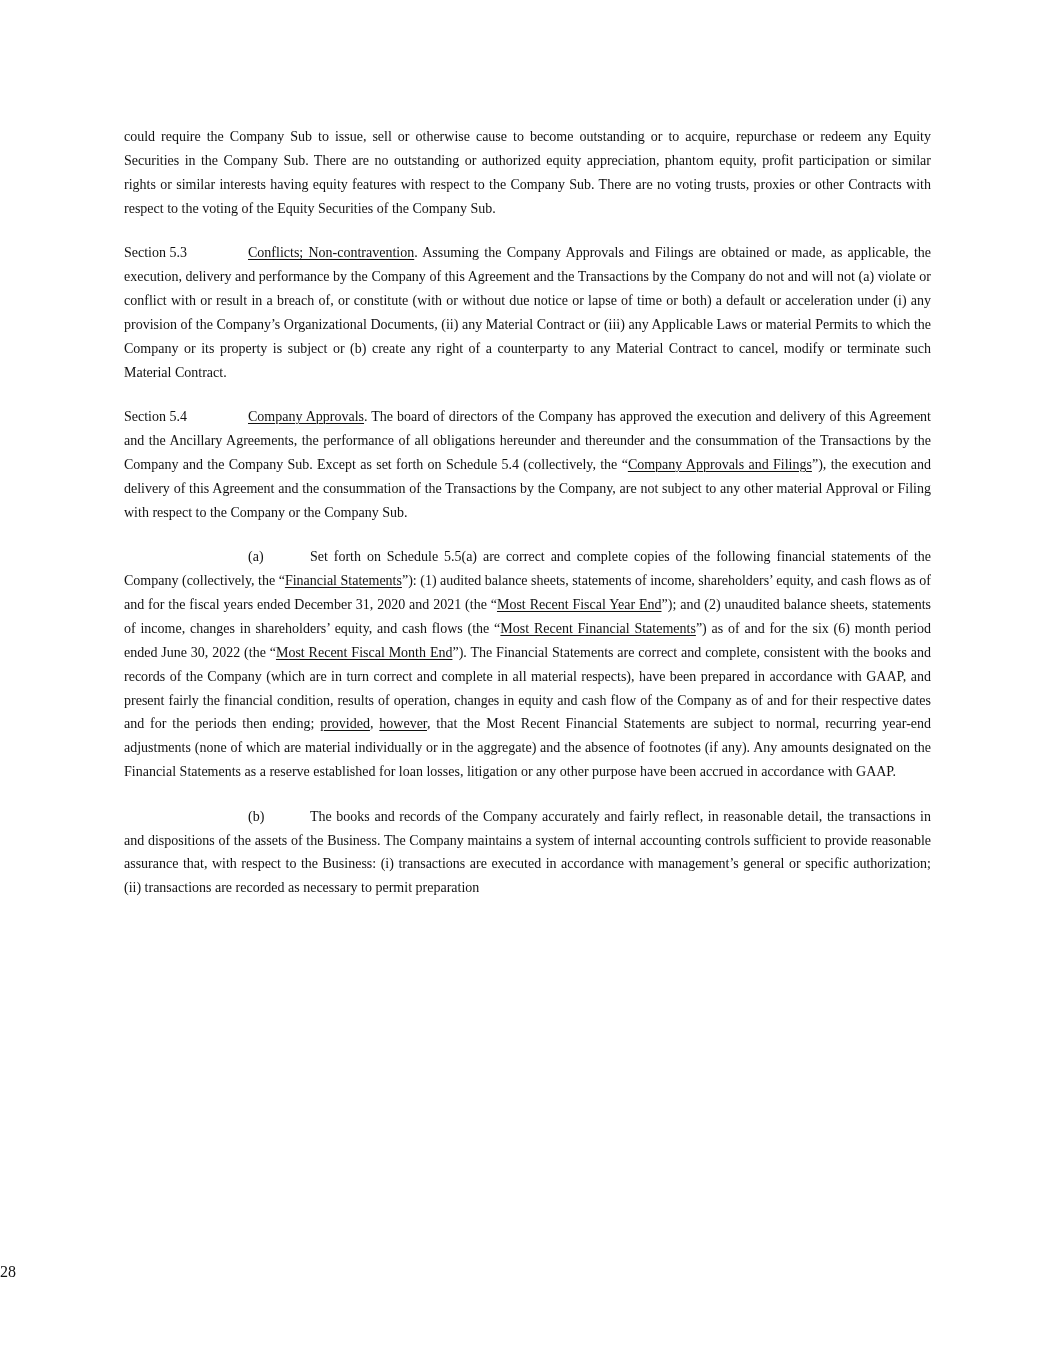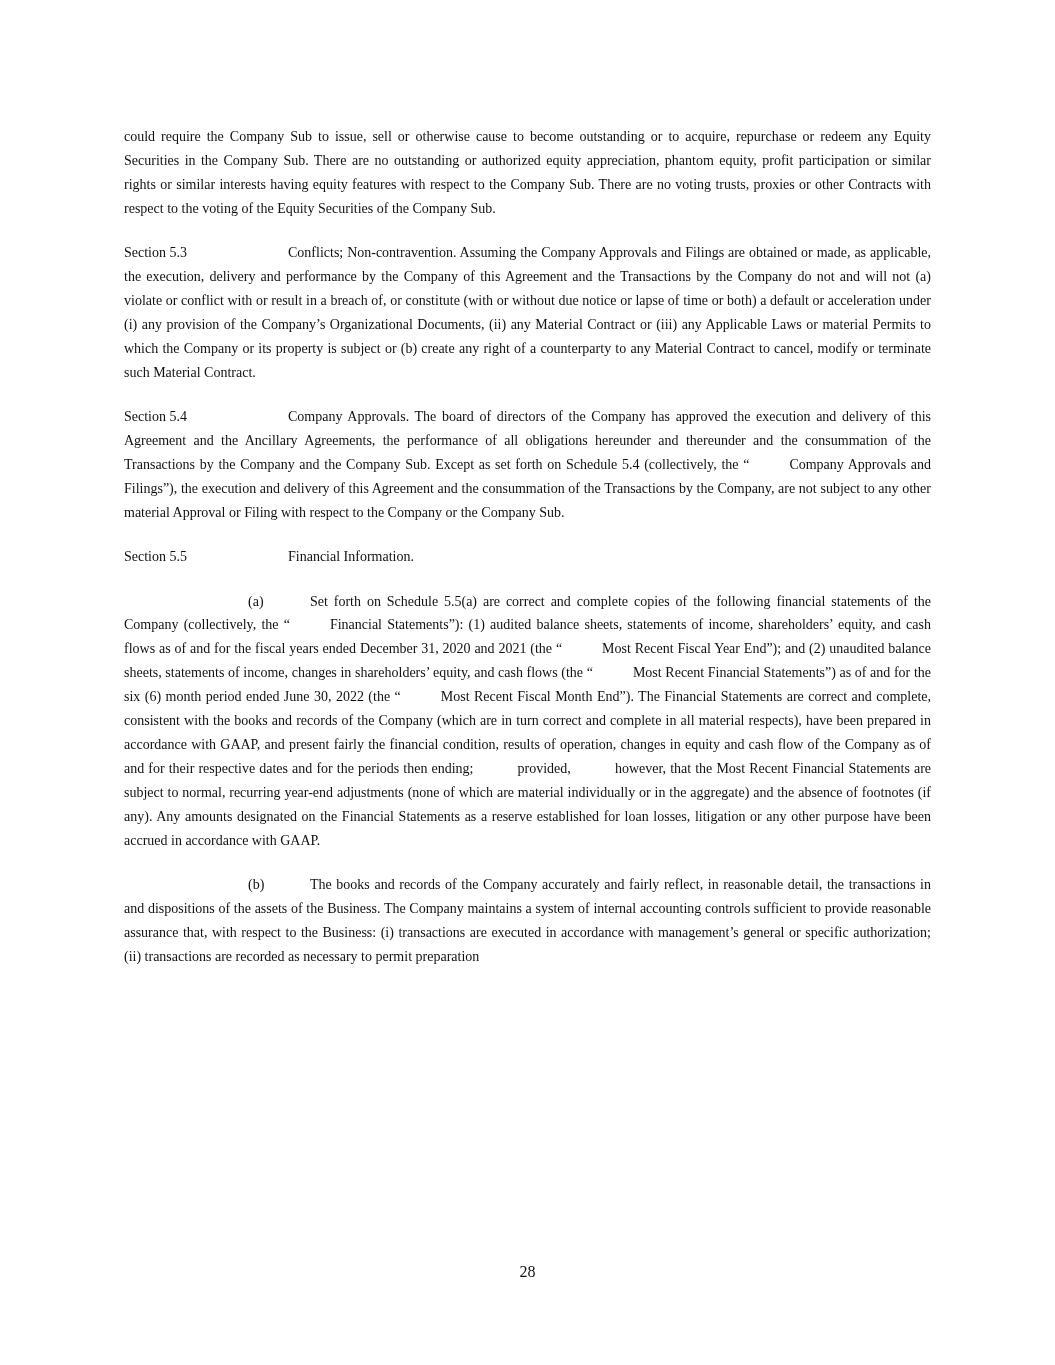--- a/index.html
+++ b/index.html
@@ -26,61 +26,57 @@
     p {
       margin: 0 0 20.5px 0;
       text-align: justify;
       text-align-last: left;
     }
     .sec-num {
       display: inline-block;
       width: 124px;
     }
     .u {
+      text-decoration: underline;
       text-decoration-thickness: 1px;
       text-underline-offset: 2px;
-      margin-left: 40px;
     }
     .sub-para {
       text-indent: 124px;
     }
     .sub-label {
       display: inline-block;
       width: 62px;
       text-indent: 0;
     }
     .page-number {
       position: absolute;
       top: 1263px;
       left: 0;
       width: 1055px;
-      text-align: center;
       font-size: 16px;
       font-family: "Liberation Serif", "DejaVu Serif", serif;
       color: #111111;
     }
   </style>
 </head>
 <body>
 
 <div class="page">
 
   <p>could require the Company Sub to issue, sell or otherwise cause to become outstanding or to acquire, repurchase or redeem any Equity Securities in the Company Sub.  There are no outstanding or authorized equity appreciation, phantom equity, profit participation or similar rights or similar interests having equity features with respect to the Company Sub.  There are no voting trusts, proxies or other Contracts with respect to the voting of the Equity Securities of the Company Sub.</p>
 
   <p>
     <span class="sec-num">Section 5.3</span><span class="u">Conflicts; Non-contravention</span><span>.</span><span>  Assuming the Company Approvals and Filings are obtained or made, as applicable, the execution, delivery and performance by the Company of this Agreement and the Transactions by the Company do not and will not (a) violate or conflict with or result in a breach of, or constitute (with or without due notice or lapse of time or both) a default or acceleration under (i) any provision of the Company’s Organizational Documents, (ii) any Material Contract or (iii) any Applicable Laws or material Permits to which the Company or its property is subject or (b) create any right of a counterparty to any Material Contract to cancel, modify or terminate such Material Contract.</span>
   </p>
 
   <p>
     <span class="sec-num">Section 5.4</span><span class="u">Company Approvals</span><span>.</span><span>  The board of directors of the Company has approved the execution and delivery of this Agreement and the Ancillary Agreements, the performance of all obligations hereunder and thereunder and the consummation of the Transactions by the Company and the Company Sub.  Except as set forth on Schedule 5.4 (collectively, the “</span><span class="u">Company Approvals and Filings</span><span>”), the execution and delivery of this Agreement and the consummation of the Transactions by the Company, are not subject to any other material Approval or Filing with respect to the Company or the Company Sub.</span>
   </p>
 
-  <p>
-    <span class="sec-num">Section 5.5</span><span class="u">Financial Information</span><span>.</span>
-  </p>
 
   <p class="sub-para">
     <span class="sub-label">(a)</span><span>Set forth on Schedule 5.5(a) are correct and complete copies of the following financial statements of the Company (collectively, the “</span><span class="u">Financial Statements</span><span>”): (1) audited balance sheets, statements of income, shareholders’ equity, and cash flows as of and for the fiscal years ended December 31, 2020 and 2021 (the “</span><span class="u">Most Recent Fiscal Year End</span><span>”); and (2) unaudited balance sheets, statements of income, changes in shareholders’ equity, and cash flows (the “</span><span class="u">Most Recent Financial Statements</span><span>”) as of and for the six (6) month period ended June 30, 2022 (the “</span><span class="u">Most Recent Fiscal Month End</span><span>”).  The Financial Statements are correct and complete, consistent with the books and records of the Company (which are in turn correct and complete in all material respects), have been prepared in accordance with GAAP, and present fairly the financial condition, results of operation, changes in equity and cash flow of the Company as of and for their respective dates and for the periods then ending; </span><span class="u">provided</span><span>, </span><span class="u">however</span><span>, that the Most Recent Financial Statements are subject to normal, recurring year-end adjustments (none of which are material individually or in the aggregate) and the absence of footnotes (if any).  Any amounts designated on the Financial Statements as a reserve established for loan losses, litigation or any other purpose have been accrued in accordance with GAAP.</span>
   </p>
 
   <p class="sub-para">
     <span class="sub-label">(b)</span><span>The books and records of the Company accurately and fairly reflect, in reasonable detail, the transactions in and dispositions of the assets of the Business.  The Company maintains a system of internal accounting controls sufficient to provide reasonable assurance that, with respect to the Business:  (i) transactions are executed in accordance with management’s general or specific authorization; (ii) transactions are recorded as necessary to permit preparation</span>
   </p>
 
 </div>

